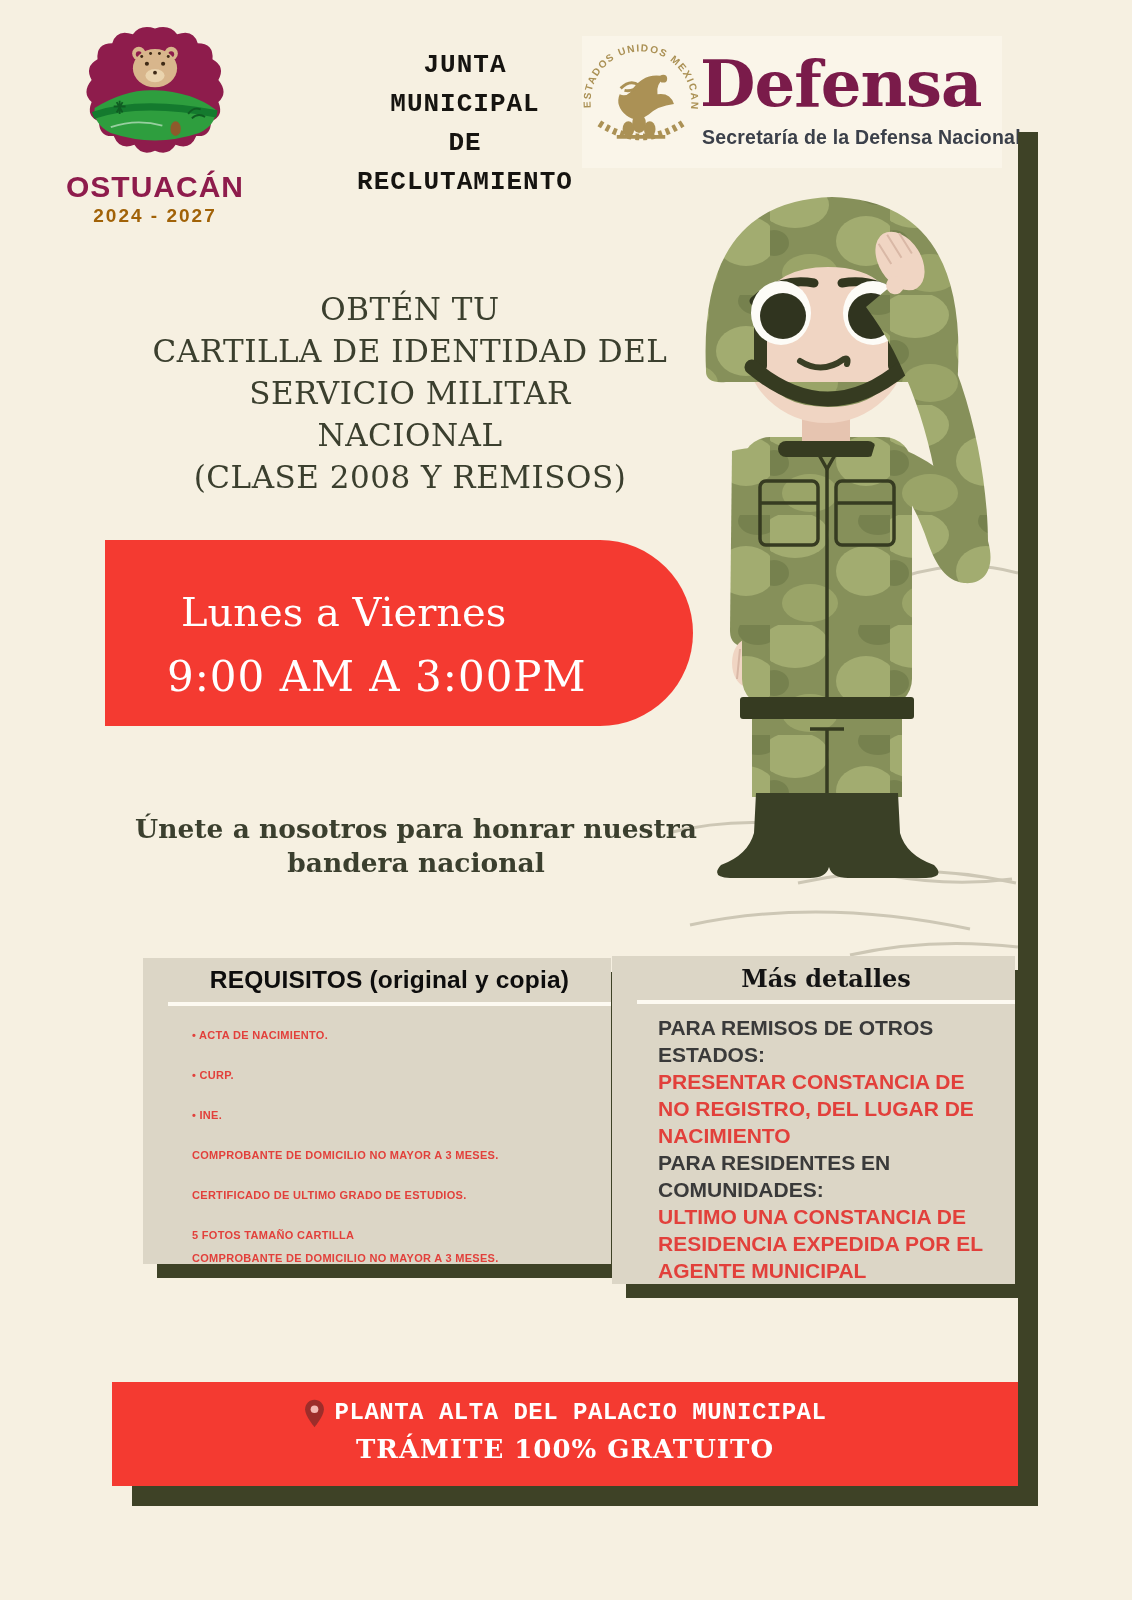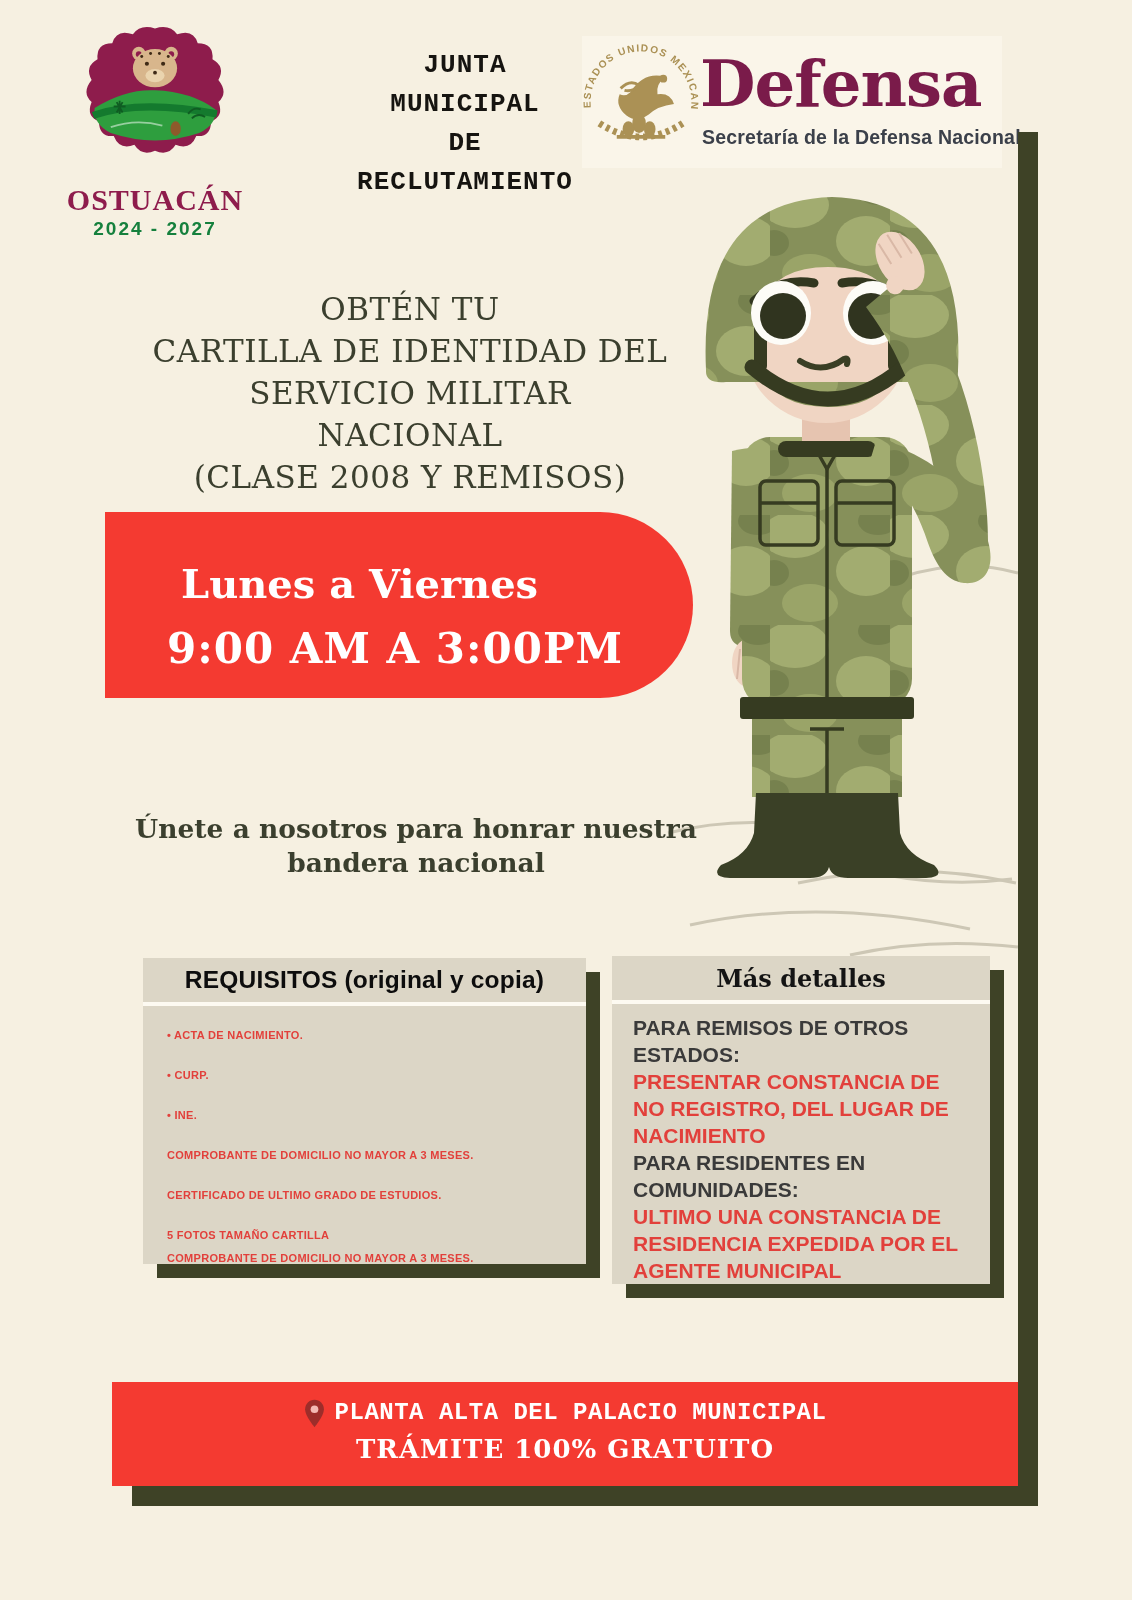--- a/index.html
+++ b/index.html
@@ -3,56 +3,56 @@
 <meta charset="utf-8">
 <style>
   html,body{margin:0;padding:0;}
   body{width:1132px;height:1600px;position:relative;background:#f6f0e1;
        font-family:"Liberation Sans",sans-serif;overflow:hidden;}
   .abs{position:absolute;}
 
   
   .ostuacan-block{left:30px;top:24px;width:250px;text-align:center;}
   .ostuacan-emblem{display:block;margin:0 auto;width:176px;height:140px;}
-  .ostuacan-name{font-family:Liberation Serif, serif;font-weight:bold;font-size:30px;
-                 letter-spacing:1px;color:#8e1c4c;line-height:34px;margin-top:19px;}
-  .ostuacan-term{font-weight:bold;font-size:19px;letter-spacing:2px;color:#15803d;line-height:24px;}
+  .ostuacan-name{font-family:Liberation Sans, sans-serif;font-weight:bold;font-size:30px;
+                 letter-spacing:1px;color:#8e1c4c;line-height:34px;margin-top:6px;}
+  .ostuacan-term{font-weight:bold;font-size:19px;letter-spacing:2px;color:#a16207;line-height:24px;}
 
   .junta-block{left:300px;top:46px;width:330px;text-align:center;
                font-family:"Liberation Mono",monospace;font-weight:bold;
                font-size:26px;line-height:39px;letter-spacing:1px;color:#161410;}
 
   .defensa-card{left:582px;top:36px;width:420px;height:132px;background:#faf5e9;}
   .defensa-seal{left:578px;top:38px;width:126px;height:126px;}
   .defensa-wordmark{left:700px;top:50px;font-family:"DejaVu Serif",serif;font-weight:bold;
                     font-size:64px;line-height:68px;color:#7a1b4a;letter-spacing:-1px;}
   .defensa-subtitle{left:702px;top:126px;font-weight:bold;font-size:19.5px;color:#3b404a;letter-spacing:0.2px;}
 
   
   .side-stripe{left:1018px;top:132px;width:20px;height:1374px;background:#3e4226;}
 
   
   .main-title{left:110px;top:288px;width:600px;text-align:center;
               font-family:"DejaVu Serif",serif;font-weight:normal;font-size:31px;
               line-height:42px;letter-spacing:0.5px;color:#3b3f2e;}
 
   
-  .schedule-pill{left:105px;top:512px;width:588px;height:186px;background:#f43a31;
+  .schedule-pill{left:105px;top:540px;width:588px;height:186px;background:#f43a31;
                  border-radius:0 93px 93px 0;color:#fff;
-                 font-family:"DejaVu Serif",serif;font-weight:bold;}
+                 font-family:"DejaVu Serif",serif;font-weight:normal;}
   .schedule-line1{position:absolute;left:76px;top:48px;font-size:40px;line-height:48px;}
   .schedule-line2{position:absolute;left:62px;top:112px;font-size:42px;line-height:50px;letter-spacing:1px;}
 
   
   .slogan{left:116px;top:812px;width:600px;text-align:center;
           font-family:"DejaVu Serif",serif;font-weight:bold;font-size:26.5px;
           line-height:34px;color:#3b3f2e;}
 
   
-  .info-box{background:#dcd6c6;box-shadow:14px 14px 0 0 #3e4226;}
+  .info-box{background:#dcd6c6;box-shadow:14px 14px 0 0 #3e4226;padding-left:25px;}
   .req-box{left:143px;top:958px;width:443px;height:306px;}
   .det-box{left:612px;top:956px;width:378px;height:328px;}
   .box-header{height:44px;border-bottom:4px solid #fdfaf1;display:flex;
               align-items:center;justify-content:center;}
   .req-title{font-weight:bold;font-size:24.5px;color:#0d0d0d;letter-spacing:0.2px;}
   .det-title{font-family:"DejaVu Serif",serif;font-weight:bold;font-size:24px;color:#141414;}
   .req-items{padding:19px 8px 0 24px;}
   .req-item{font-weight:bold;font-size:11px;line-height:21px;letter-spacing:0.3px;
             color:#e2403b;margin-bottom:19px;white-space:nowrap;}
   .req-item.tight{margin-bottom:2px;}

